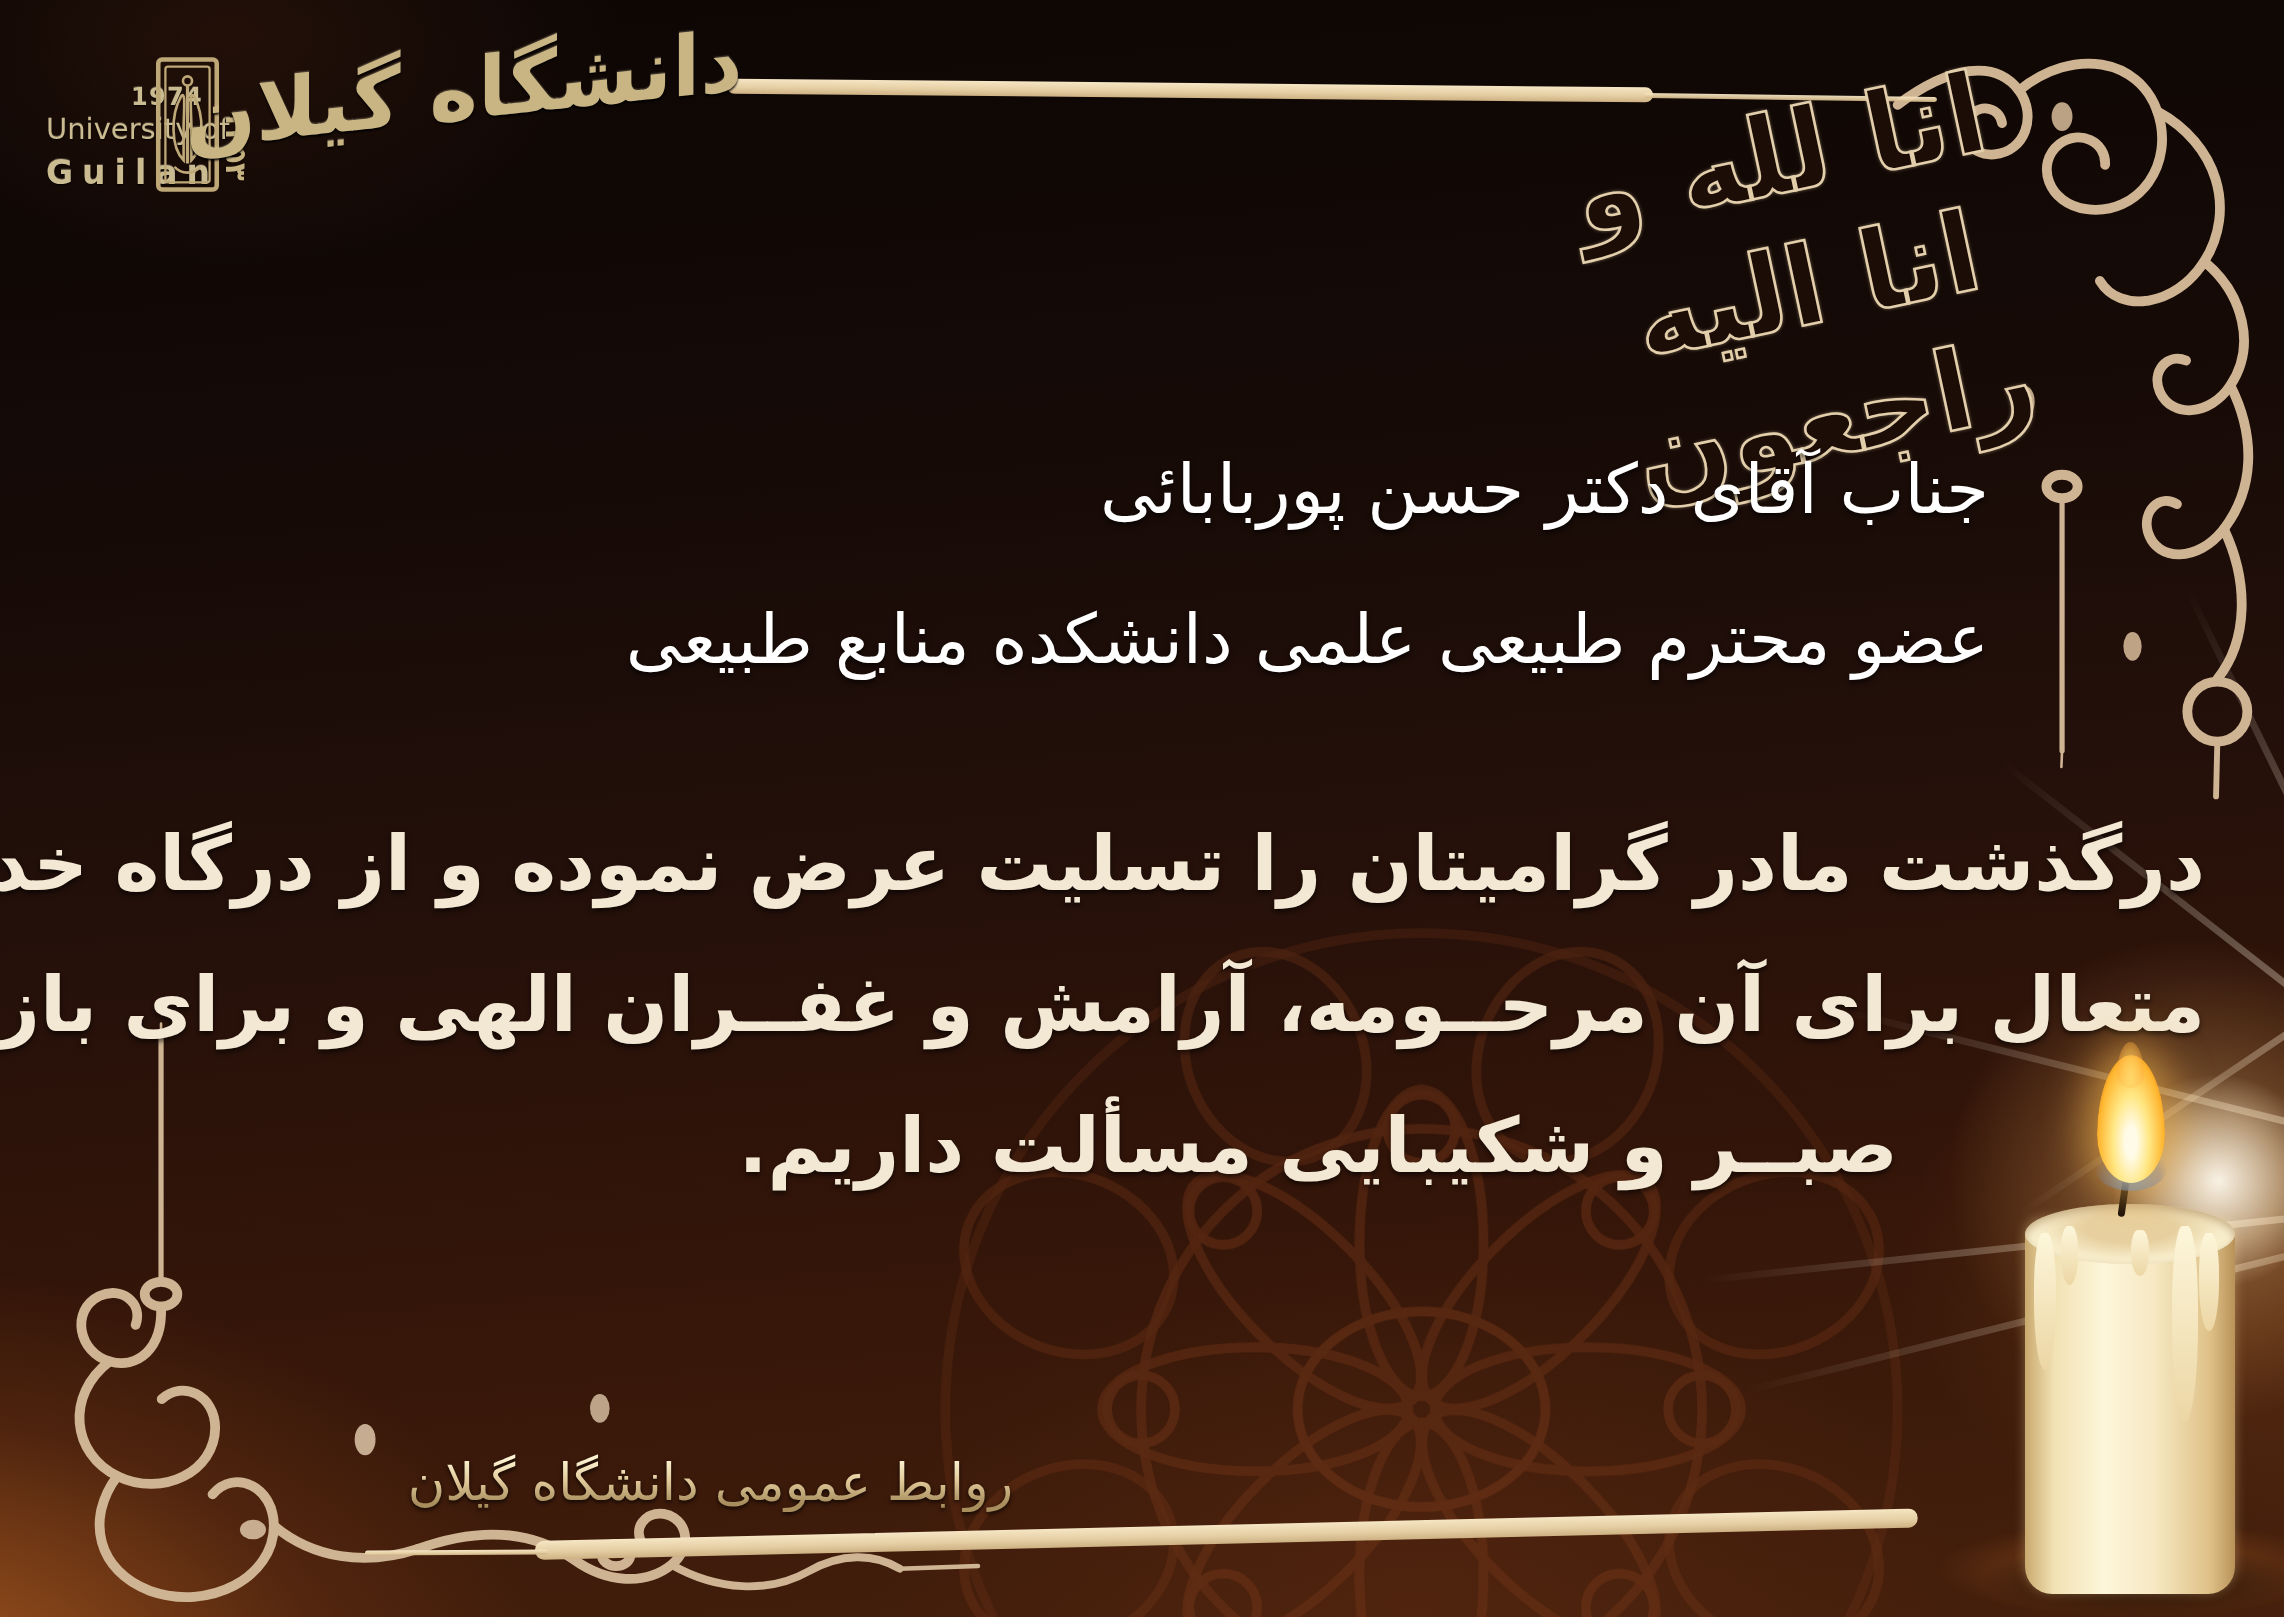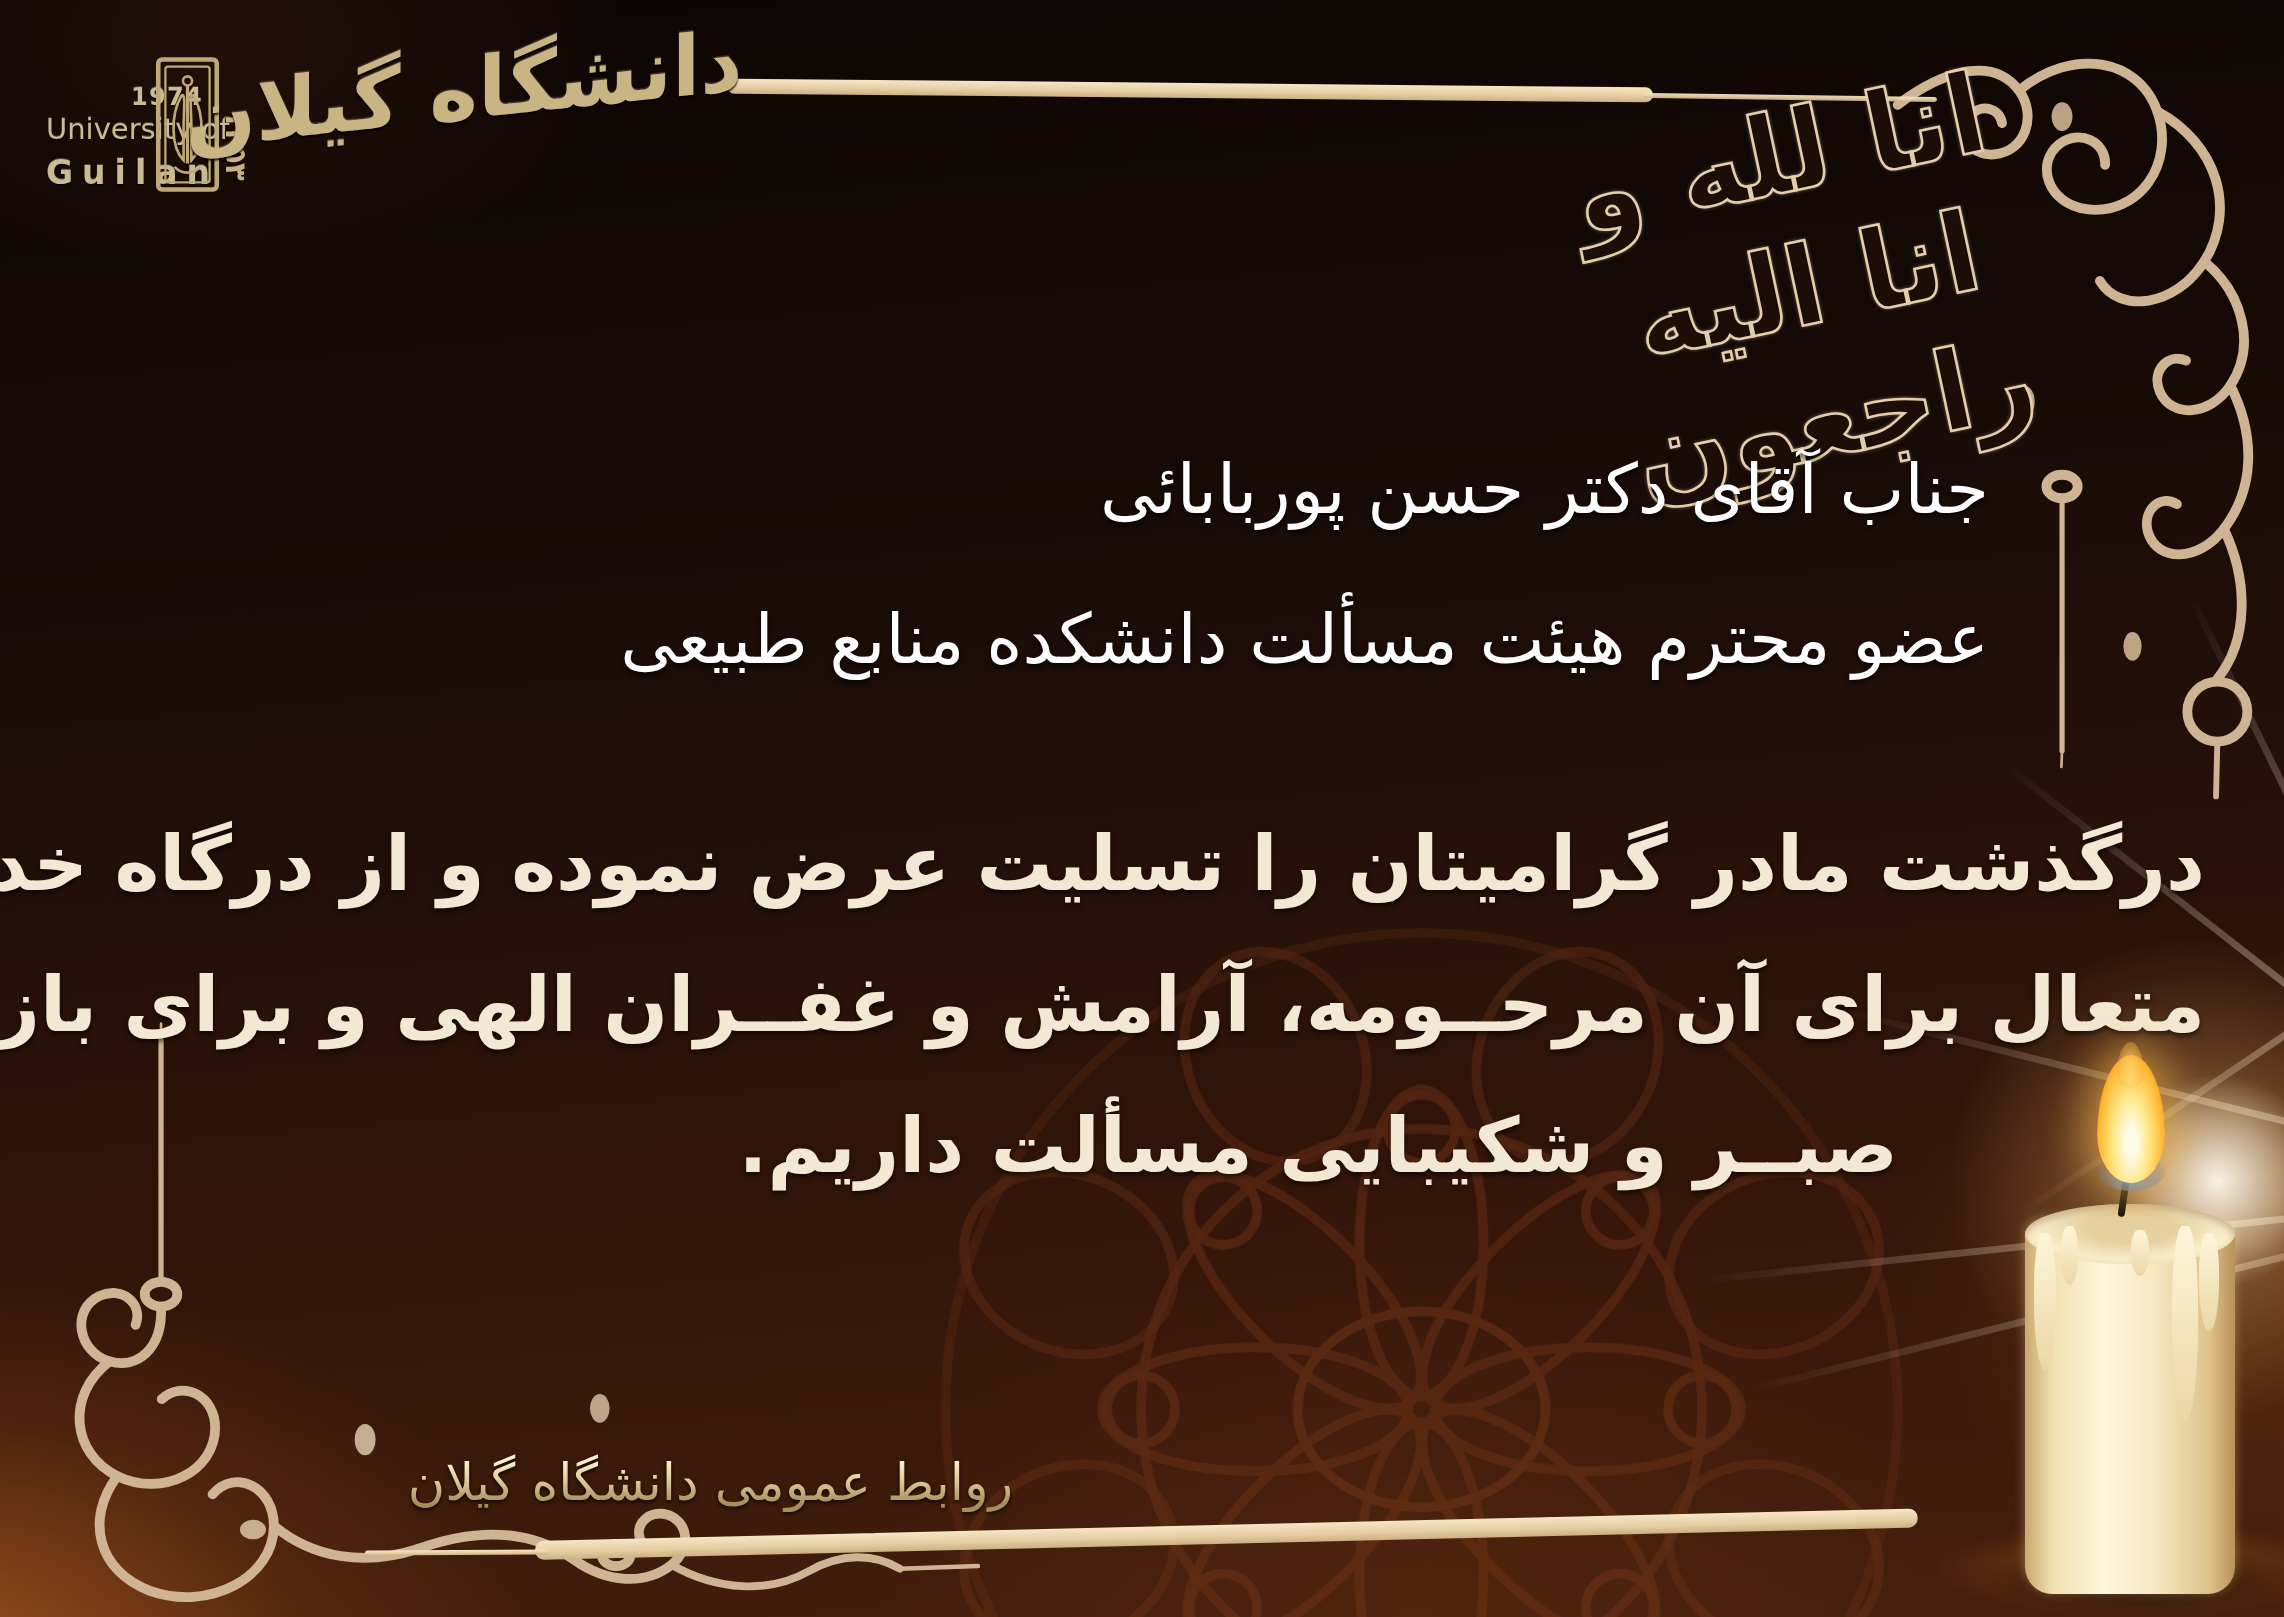--- a/index.html
+++ b/index.html
@@ -215,21 +215,21 @@
       <path d="M30 170 C 40 182, 60 182, 70 170" stroke-width="4"></path>
     </g>
   </svg>
 
   <div id="logo-fa-year" class="abs t">۱۳۵۳</div>
   <div id="logo-fa-name" class="abs t">دانشگاه گیلان</div>
 
   <div id="calligraphy" class="abs">انا لله و انا الیه راجعون</div>
 
   <div id="sal-1" class="abs sal t">جناب آقای دکتر حسن پوربابائی</div>
-  <div id="sal-2" class="abs sal t">عضو محترم هیئت مسألت دانشکده منابع طبیعی</div>
+  <div id="sal-2" class="abs sal t">عضو محترم طبیعی علمی دانشکده منابع طبیعی</div>
 
   <div id="msg-1" class="abs msg t">درگذشت مادر گرامیتان را تسلیت عرض نموده و از درگاه خداوند</div>
   <div id="msg-2" class="abs msg t">متعال برای آن مرحــومه، آرامش و غفــران الهی و برای بازماندگان</div>
   <div id="msg-3" class="abs msg">
     <span class="inner t">صبــر و شکیبایی مسألت داریم.</span>
   </div>
 
   <div id="shadow-warm" class="abs"></div>
   <div id="shadow-dark" class="abs"></div>
   <div id="candle-body" class="abs"></div>

